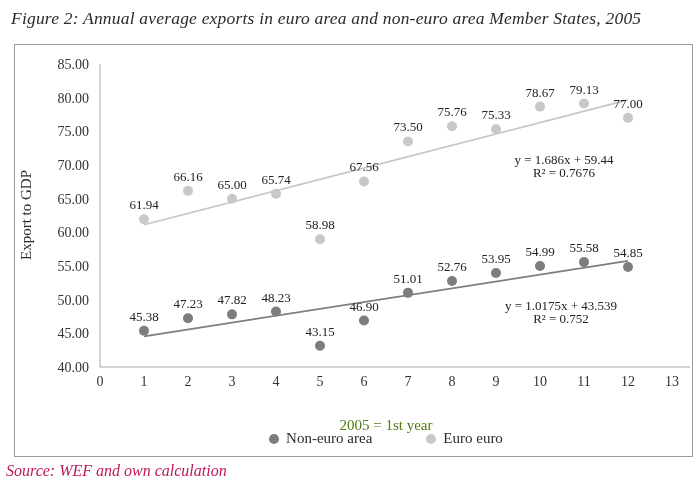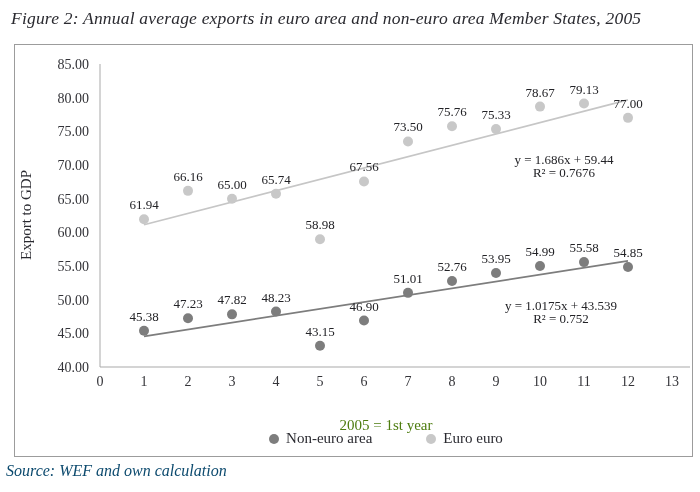--- a/index.html
+++ b/index.html
@@ -12,21 +12,21 @@
   .chart-svg{position:absolute;left:0;top:0;}
   .ylabel{position:absolute;left:-137px;top:160px;width:300px;height:20px;
     text-align:center;font-size:15px;color:#2a2a30;
     transform:rotate(-90deg);}
   .xlabel{position:absolute;left:85px;top:372px;width:572px;
     text-align:center;font-size:15px;color:#4d7c0f;}
   .legend{position:absolute;left:85px;top:385px;width:572px;
     display:flex;justify-content:center;align-items:center;gap:54px;}
   .legend-item{display:flex;align-items:center;gap:7px;font-size:15px;color:#2a2a30;}
   .swatch{width:10px;height:10px;border-radius:50%;display:inline-block;}
-  .src{position:absolute;left:6px;top:462px;font-style:italic;font-size:16px;color:#0c4a6e;}
+  .src{position:absolute;left:6px;top:462px;font-style:italic;font-size:16px;color:#be185d;}
   
   .tick{font-family:"Liberation Serif",serif;font-size:14px;fill:#333338;}
   .dlabel{font-family:"Liberation Serif",serif;font-size:13px;fill:#222226;}
   .eq{font-family:"Liberation Serif",serif;font-size:13px;fill:#222226;}
 </style>
 </head>
 <body>
 
 <div class="page">
   <div class="fig-title">Figure 2: Annual average exports in euro area and non-euro area Member States, 2005</div>

